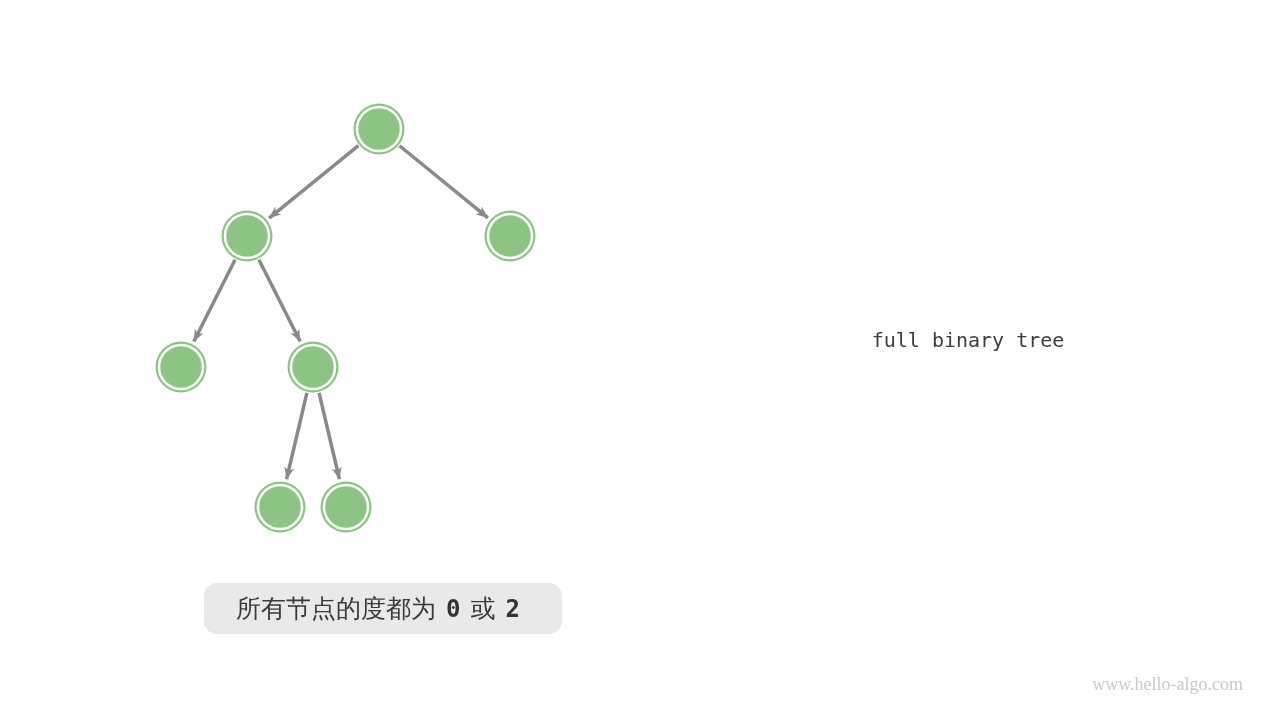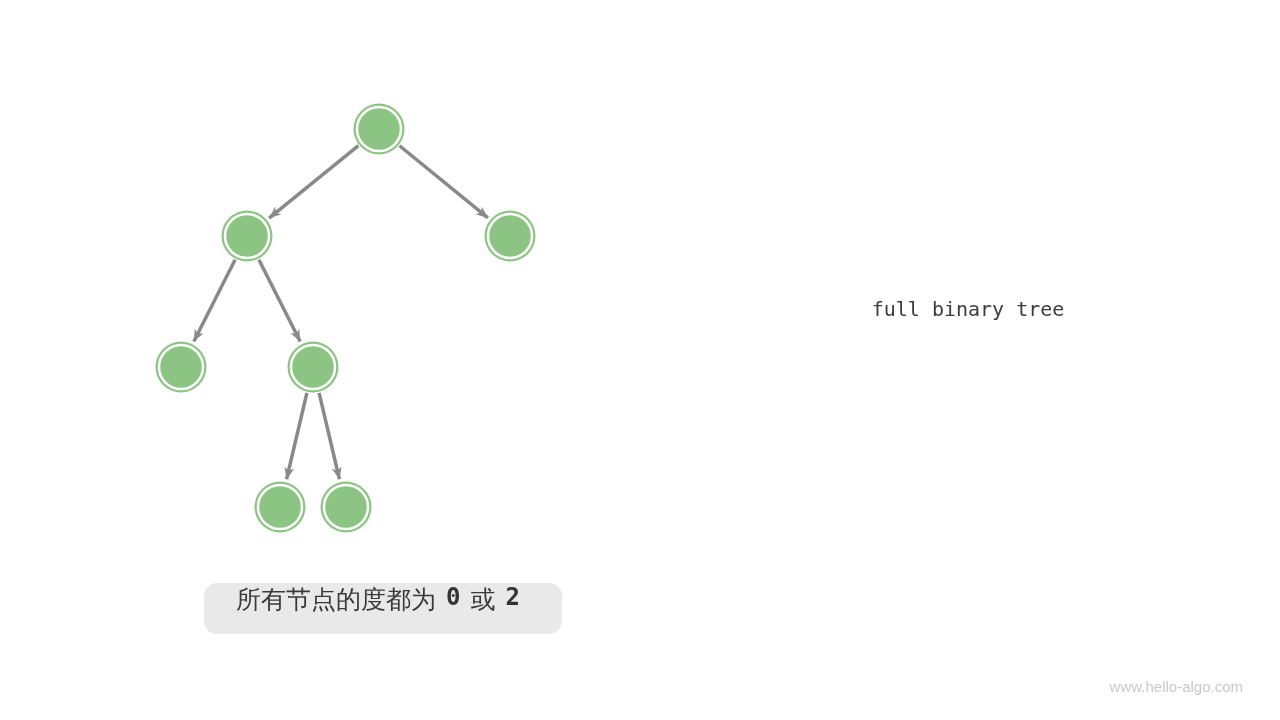--- a/index.html
+++ b/index.html
@@ -19,20 +19,21 @@
   }
   .caption-pill {
     position: absolute;
     left: 204px;
     top: 583px;
     width: 358px;
     height: 51px;
     background: #e9e9e9;
     border-radius: 13px;
     display: flex;
+    align-items: center;
     justify-content: center;
     color: #3a3a3a;
     font-size: 25px;
     white-space: nowrap;
   }
   .cap-num {
     font-family: "DejaVu Sans Mono", monospace;
     font-weight: 700;
     font-size: 24px;
     margin: 0 10px;
@@ -44,31 +45,31 @@
     top: 297px;
     width: 300px;
     text-align: center;
   }
   .side-title {
     font-size: 28px;
     font-weight: 700;
     letter-spacing: 1px;
   }
   .side-sub {
-    margin-top: 0;
+    margin-top: 31px;
     font-family: "DejaVu Sans Mono", monospace;
     font-size: 20px;
     color: #3c3c3c;
   }
   .watermark {
     position: absolute;
     right: 37px;
     bottom: 25px;
-    font-family: Liberation Sans, sans-serif;
-    font-size: 15px;
+    font-family: Liberation Serif, serif;
+    font-size: 18px;
     color: #c9c9c9;
   }
 </style>
 </head>
 <body>
 
 <div class="stage">
 
   <svg class="tree-svg" width="720" height="720" viewBox="0 0 720 720">
       <defs>

